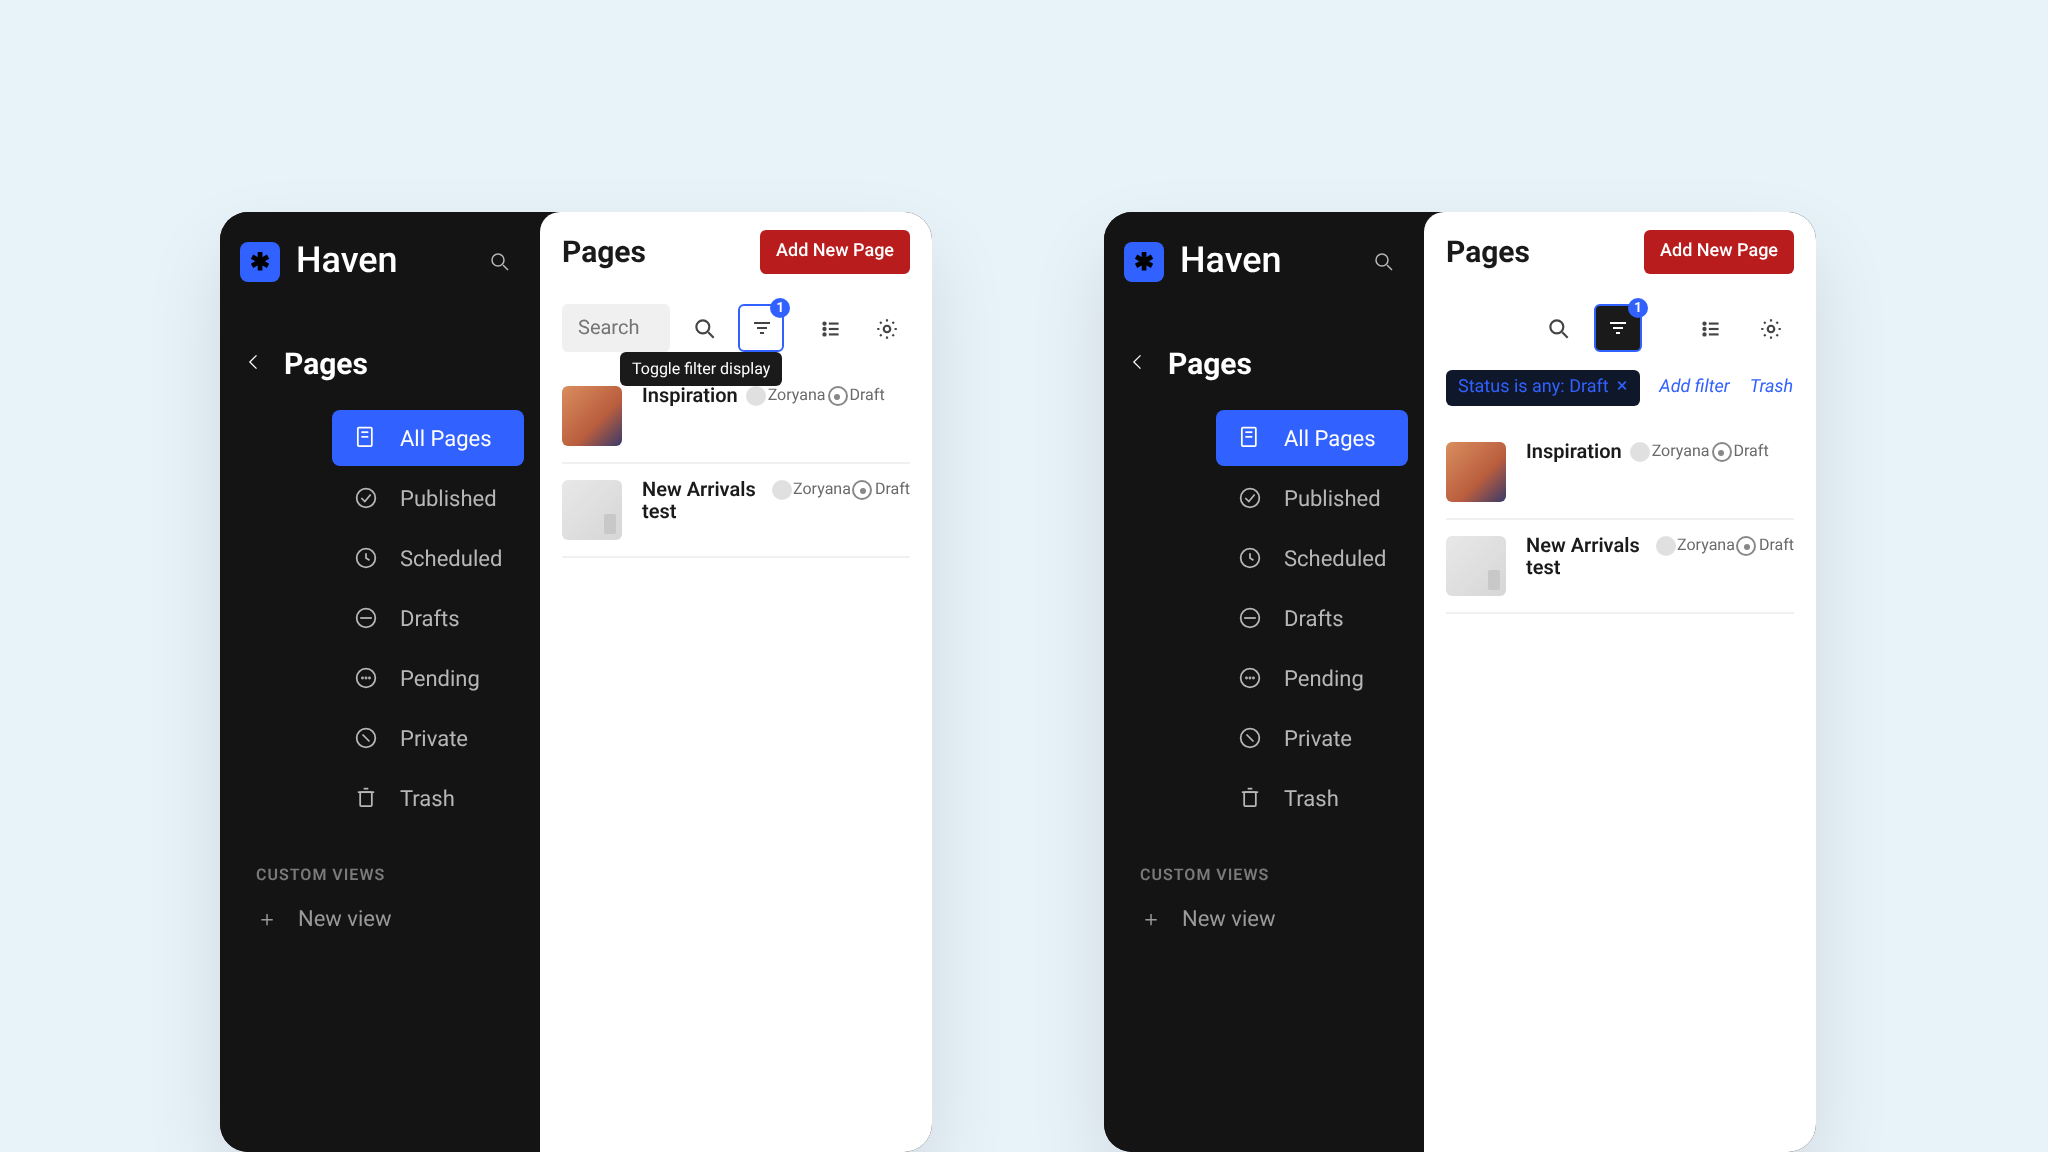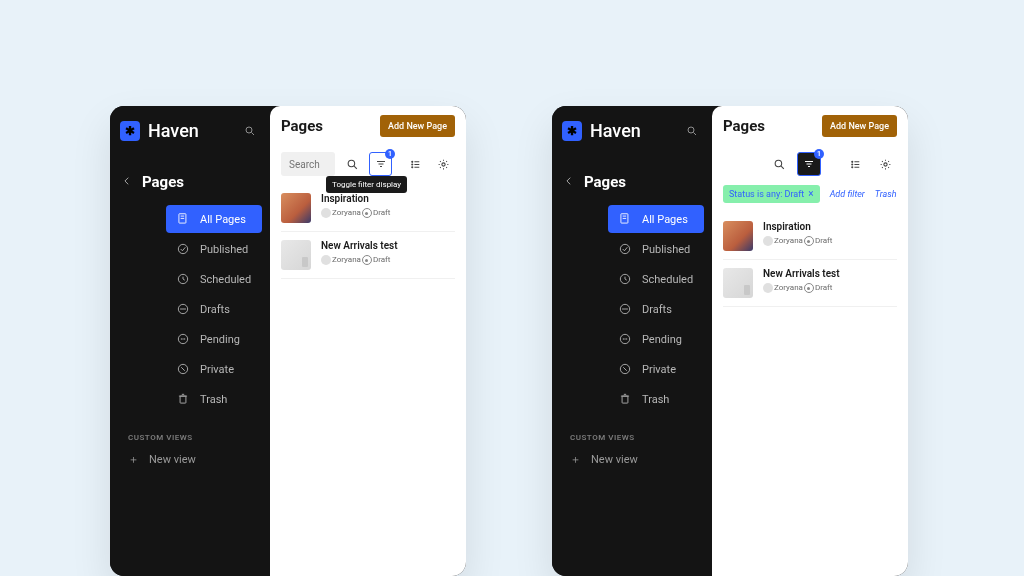--- a/index.html
+++ b/index.html
@@ -43,48 +43,48 @@
 }
 .side-item.active { background:#3161ff; color:#fff; }
 .side-item .ico { width:14px; height:14px; display:flex; align-items:center; justify-content:center; flex-shrink:0; }
 
 .custom-hdr { color:#7a7a7a; font-size:8px; letter-spacing:.5px; font-weight:600; padding: 18px 18px 6px 18px; }
 .new-view { display:flex; align-items:center; gap:10px; color:#9a9a9a; font-size:11px; padding:4px 18px; cursor:pointer;}
 
 .content { flex:1; background:#fff; border-top-left-radius:10px; display:flex; flex-direction:column; overflow:hidden; }
 .content-header { display:flex; align-items:center; padding: 9px 11px; }
 .content-title { font-size:15px; font-weight:700; color:#1a1a1a;}
-.add-btn { margin-left:auto; background:#a16207; color:#fff; font-size:9px; font-weight:500; padding:6px 8px; border-radius:3px; cursor:pointer; border:none;}
+.add-btn { margin-left:auto; background:#b91c1c; color:#fff; font-size:9px; font-weight:500; padding:6px 8px; border-radius:3px; cursor:pointer; border:none;}
 
 .toolbar { display:flex; align-items:center; padding: 6px 11px 9px 11px; gap:6px; position:relative;}
 .search-box { height:24px; background:#f0f0f0; border-radius:3px; padding:0 8px; font-size:10px; color:#6a6a6a; display:flex; align-items:center; flex:0 0 54px; border:none; width:54px;}
 .tb-icon { width:24px; height:24px; display:flex; align-items:center; justify-content:center; border-radius:3px; cursor:pointer; position:relative;}
 .tb-icon.outlined { border:1px solid #3161ff; }
 .tb-icon.dark { background:#1a1a1a; color:#fff; border:1px solid #3161ff;}
 .badge { position:absolute; top:-4px; right:-4px; background:#3161ff; color:#fff; border-radius:50%; width:10px; height:10px; font-size:7px; display:flex; align-items:center; justify-content:center; font-weight:600;}
 .tb-spacer { flex:1; }
 
 .tooltip {
-  position:absolute; top:30px; left:56px;
+  position:absolute; top:30px; left:40px;
   background:#1a1a1a; color:#fff; font-size:8px;
   padding:4px 6px; border-radius:3px; white-space:nowrap;
 }
 
 .filter-row { display:flex; align-items:center; gap:10px; padding:0 11px 10px 11px; font-size:9px;}
-.chip { background:#86efac; color:#3161ff; padding:4px 6px; border-radius:3px; display:flex; align-items:center; gap:4px;}
+.chip { background:#0f172a; color:#3161ff; padding:4px 6px; border-radius:3px; display:flex; align-items:center; gap:4px;}
 .chip-x { cursor:pointer; font-size:10px; line-height:1;}
 .link { color:#3161ff; cursor:pointer;font-style:italic; }
 
 .page-list { padding: 0 11px; }
 .page-row { display:flex; gap:10px; padding:8px 0; border-bottom:1px solid #f0f0f0;}
 .thumb { width:30px; height:30px; border-radius:3px; flex-shrink:0; }
 .thumb.warm { background:linear-gradient(135deg,#d98e5e 0%,#ba5e3e 60%,#3a3a6a 100%); }
 .thumb.grey { background:linear-gradient(135deg,#e8e8e8 0%,#d6d6d6 100%); position:relative;}
 .thumb.grey::after { content:""; position:absolute; right:3px; bottom:3px; width:6px; height:10px; background:#c8c8c8; border-radius:1px;}
-.page-meta { display:flex; flex-direction:column; gap:4px; }
+.page-meta { display:flex; flex-direction:row; gap:4px; }
 .page-title { font-size:10px; font-weight:600; color:#1a1a1a;}
 .meta-line { display:flex; align-items:flex-start; gap:1px; font-size:8px; color:#6a6a6a;}
 .avatar { width:10px; height:10px; border-radius:50%; background:#e0e0e0;}
 .status-ico { width:10px; height:10px; border:1px solid #888; border-radius:50%; display:flex; align-items:center; justify-content:center;}
 .status-ico::after { content:""; width:3px; height:3px; background:#888; border-radius:50%;}
 
 
 .svg { stroke:#b7b7b7; stroke-width:1.5; fill:none; }
 .active .svg { stroke:#fff; }
 </style>

